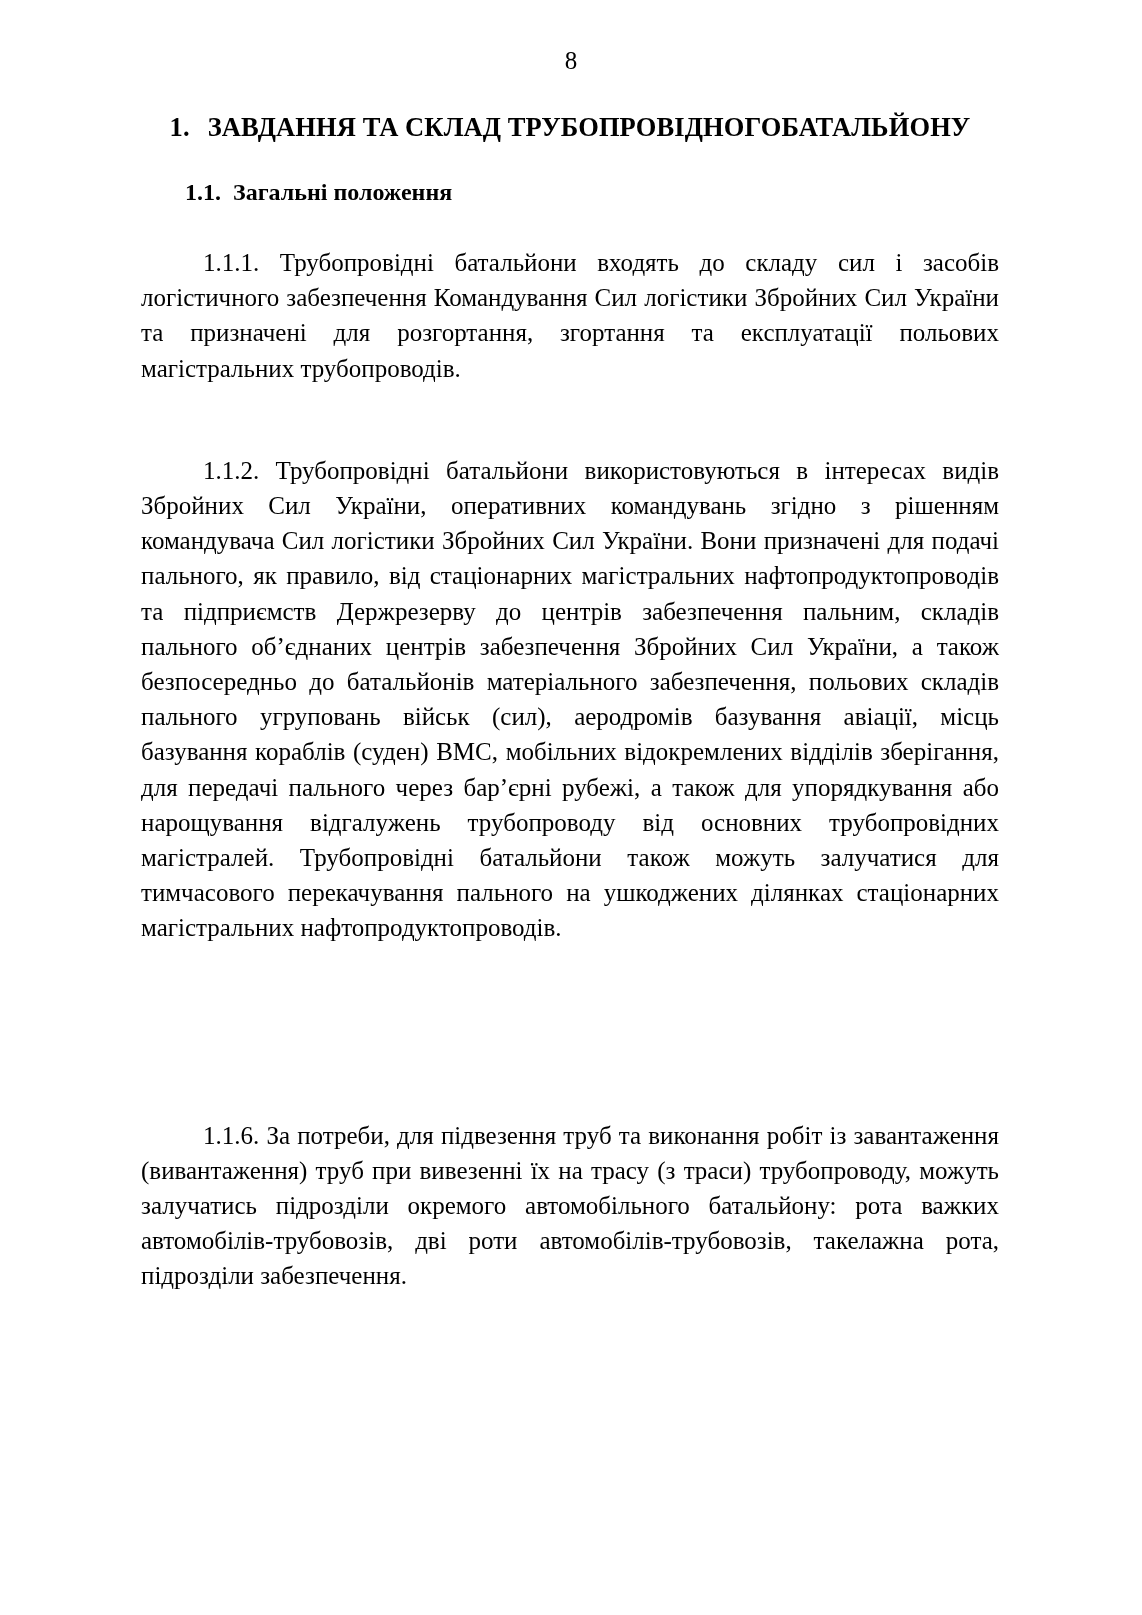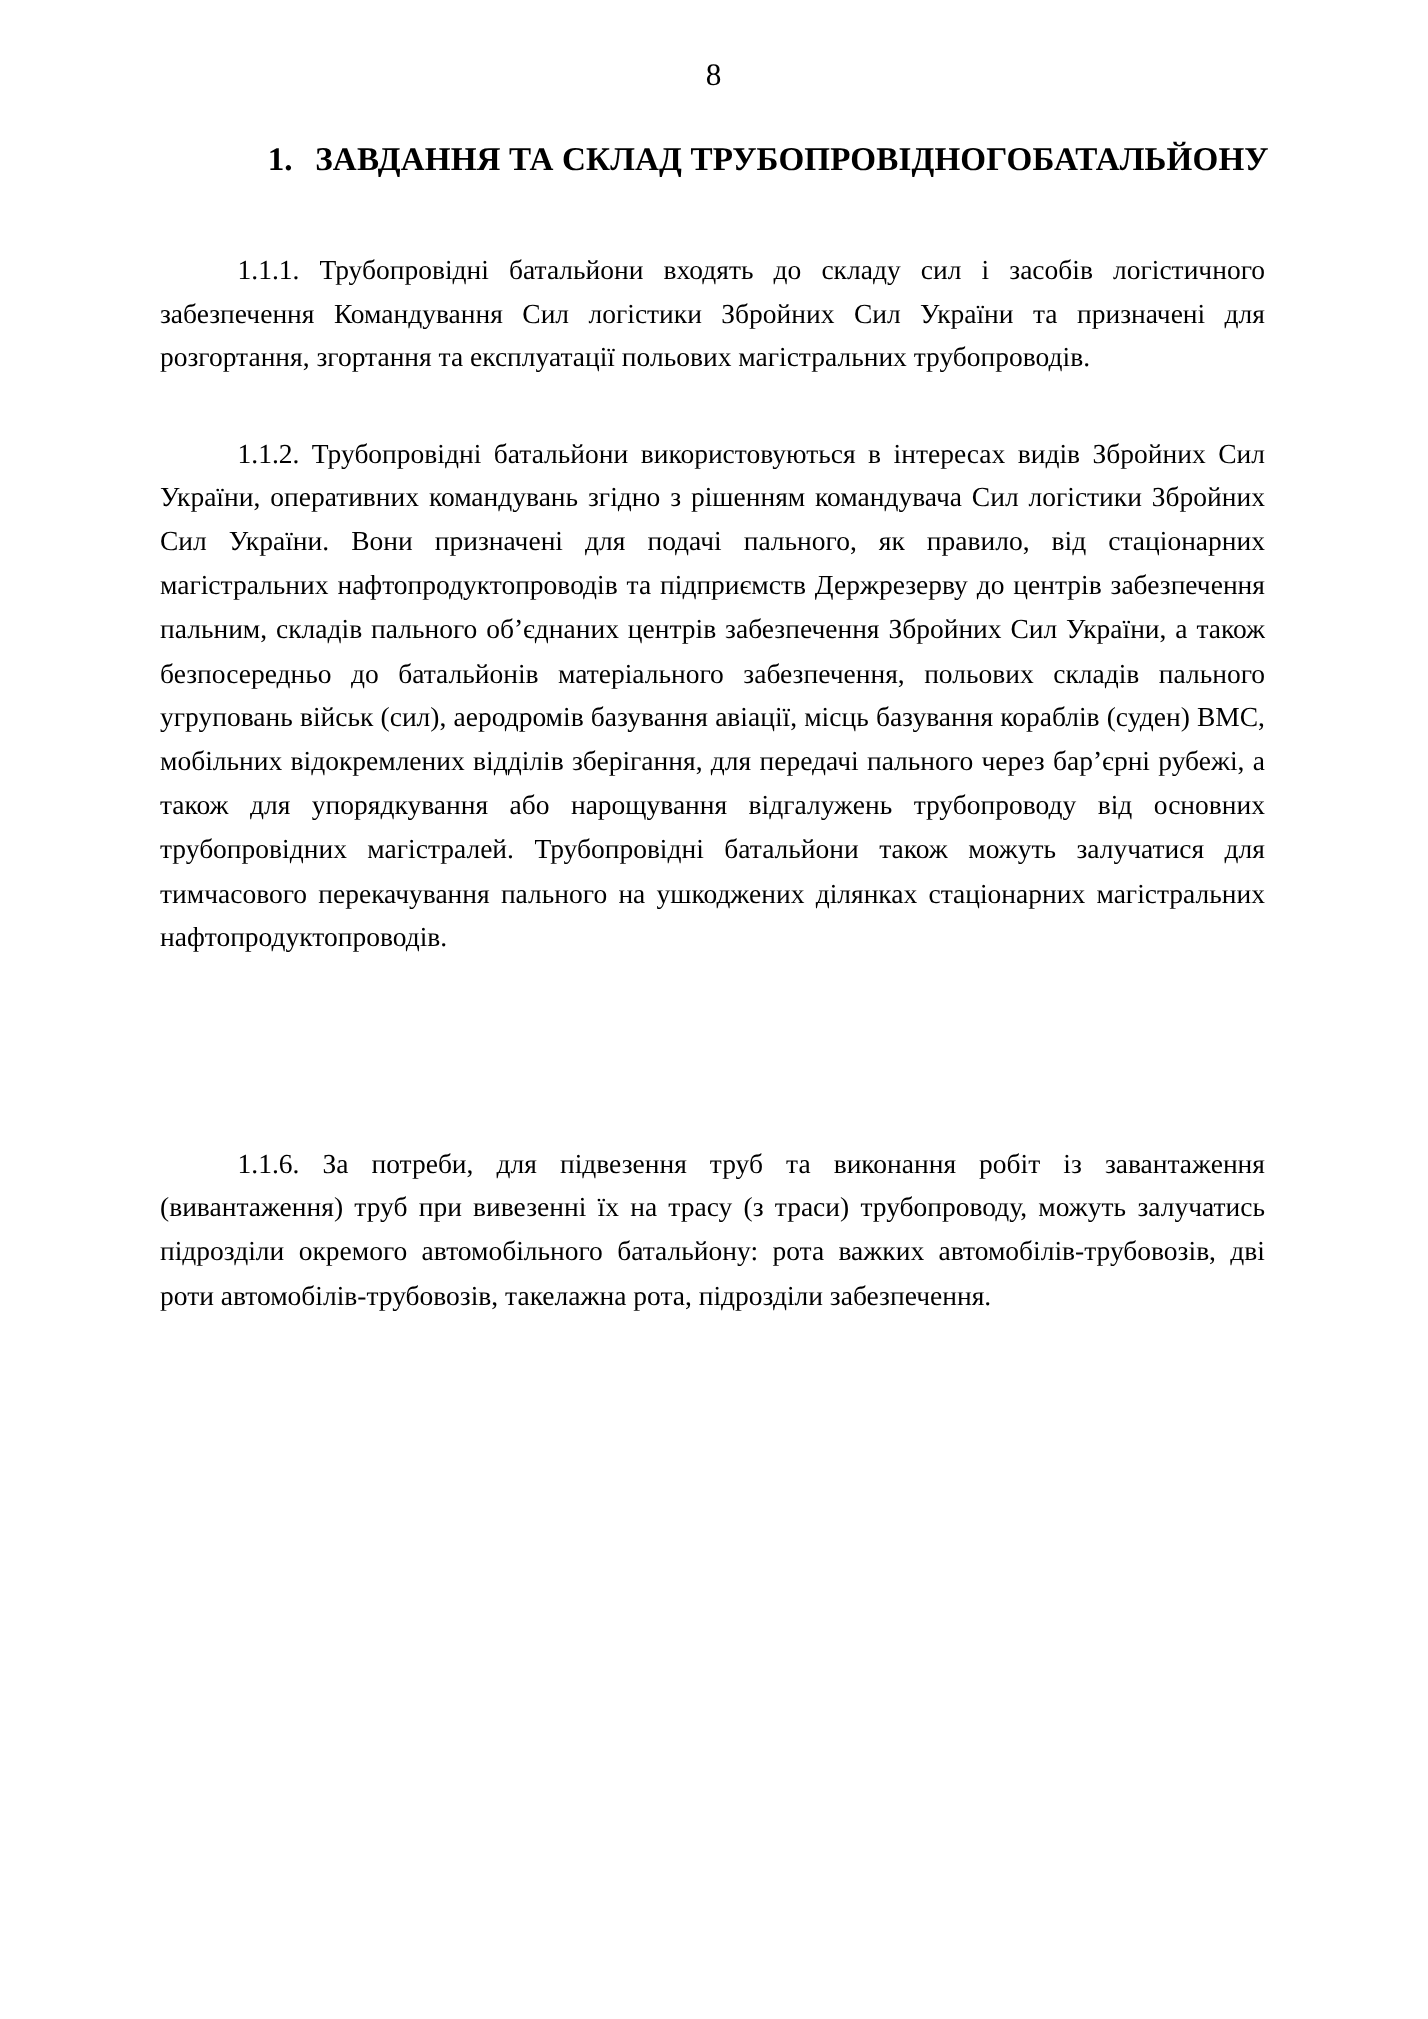--- a/index.html
+++ b/index.html
@@ -38,21 +38,21 @@
     top: 110px;
     width: 890px;
   }
 
   h1.chapter-title {
     margin: 0;
     padding: 0;
     font-size: 26.5px;
     font-weight: bold;
     line-height: 34px;
-    text-align: right;
+    text-align: center;
     letter-spacing: 0.1px;
     white-space: nowrap;
   }
 
   h1.chapter-title .num {
     margin-right: 18px;
   }
 
   h2.section-title {
     margin: 0;
@@ -66,23 +66,23 @@
 
   .spacer-after-title {
     height: 31px;
   }
 
   .spacer-after-heading {
     height: 20px;
   }
 
   p.body-par {
-    margin: 3px;
+    margin: 16px;
     padding: 0;
-    font-size: 22px;
+    font-size: 25px;
     line-height: 35.2px;
     text-align: justify;
     text-justify: inter-word;
     text-indent: 62px;
     hyphens: none;
     word-spacing: 0px;
   }
 
   p.body-par.last-line-left {
     text-align-last: left;
@@ -100,20 +100,23 @@
   <div class="page-number">8</div>
 
   <div class="content">
 
     <h1 class="chapter-title">
       <span class="num">1.</span><span>ЗАВДАННЯ ТА СКЛАД ТРУБОПРОВІДНОГОБАТАЛЬЙОНУ</span>
     </h1>
 
     <div class="spacer-after-title"></div>
 
+    <h2 class="section-title">
+      <span>1.1.</span>&nbsp;&nbsp;<span>Загальні положення</span>
+    </h2>
 
     <div class="spacer-after-heading"></div>
 
     <p class="body-par last-line-left">1.1.1. Трубопровідні батальйони входять до складу сил і засобів логістичного забезпечення Командування Сил логістики Збройних Сил України та призначені для розгортання, згортання та експлуатації польових магістральних трубопроводів.</p>
 
 
     <div class="par-gap"></div>
 
     <p class="body-par last-line-left">1.1.2. Трубопровідні батальйони використовуються в інтересах видів Збройних Сил України, оперативних командувань згідно з рішенням командувача Сил логістики Збройних Сил України. Вони призначені для подачі пального, як правило, від стаціонарних магістральних нафтопродуктопроводів та підприємств Держрезерву до центрів забезпечення пальним, складів пального об’єднаних центрів забезпечення Збройних Сил України, а також безпосередньо до батальйонів матеріального забезпечення, польових складів пального угруповань військ (сил), аеродромів базування авіації, місць базування кораблів (суден) ВМС, мобільних відокремлених відділів зберігання, для передачі пального через бар’єрні рубежі, а також для упорядкування або нарощування відгалужень трубопроводу від основних трубопровідних магістралей. Трубопровідні батальйони також можуть залучатися для тимчасового перекачування пального на ушкоджених ділянках стаціонарних магістральних нафтопродуктопроводів.</p>
 

